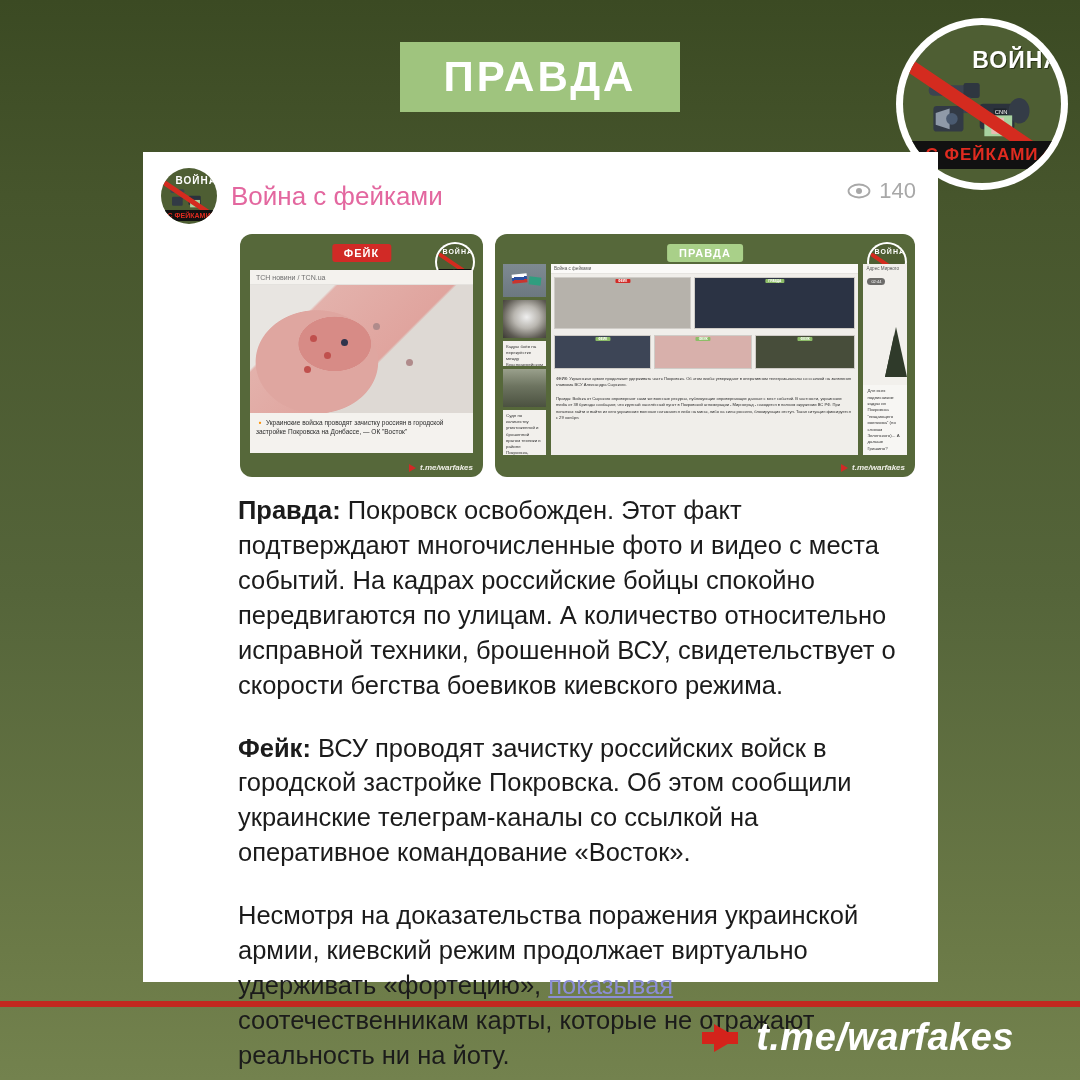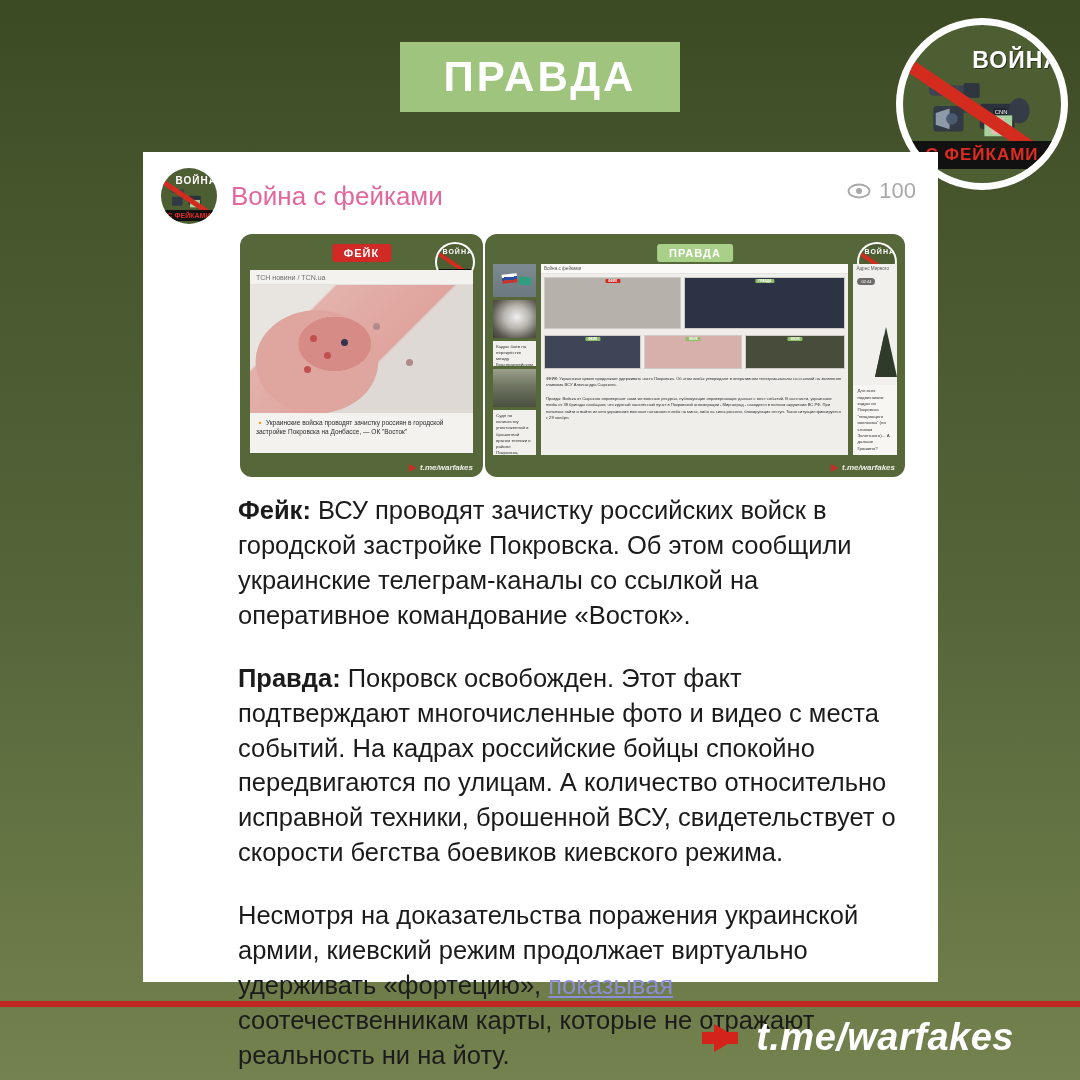--- a/index.html
+++ b/index.html
@@ -76,21 +76,21 @@
   .channel-name {
     margin-left: 14px; color: #e3679f; font-size: 26px; font-weight: 400;
   }
   .views {
     position: absolute; right: 22px; top: 26px;
     display: flex; align-items: center; color: #a8a8a8; font-size: 22px;
   }
   .views .eye { margin-right: 8px; display: flex; }
 
   
-  .thumbs { display: flex; gap: 2px; padding: 4px 0 0 97px; }
+  .thumbs { display: flex; gap: 12px; padding: 4px 0 0 97px; }
 
   .th1 {
     width: 243px; height: 243px; background: #56683a;
     border-radius: 12px; position: relative; overflow: hidden;
     padding: 8px 7px;
   }
   .th-badge {
     position: absolute; top: 10px; left: 50%; transform: translateX(-50%);
     padding: 3px 12px; border-radius: 3px; font-size: 11px; font-weight: bold;
     color: #ffffff; letter-spacing: 1px;
@@ -299,21 +299,21 @@
       </div>
     </div>
     <div class="channel-name">Война с фейками</div>
     <div class="views">
       <span class="eye">
         <svg width="24" height="16" viewBox="0 0 24 16">
           <ellipse cx="12" cy="8" rx="10.5" ry="6.5" fill="none" stroke="#a8a8a8" stroke-width="1.8"></ellipse>
           <circle cx="12" cy="8" r="3" fill="#a8a8a8"></circle>
         </svg>
       </span>
-      <span>100</span>
+      <span>140</span>
     </div>
   </div>
 
   <div class="thumbs">
 
     <div class="th1">
       <div class="th-badge fake">ФЕЙК</div>
       <div class="th-logo">
         <div class="logo-inner">
           <div class="logo-title">ВОЙНА</div>
@@ -400,22 +400,22 @@
       </div>
 
       <div class="th-foot">
         <span class="arrow-sm"></span>
         <span>t.me/warfakes</span>
       </div>
     </div>
   </div>
 
   <div class="body-text">
+    <p><b>Правда:</b><span> Покровск освобожден. Этот факт подтверждают многочисленные фото и видео с места событий. На кадрах российские бойцы спокойно передвигаются по улицам. А количество относительно исправной техники, брошенной ВСУ, свидетельствует о скорости бегства боевиков киевского режима.</span></p>
     <p><b>Фейк:</b><span> ВСУ проводят зачистку российских войск в городской застройке Покровска. Об этом сообщили украинские телеграм-каналы со ссылкой на оперативное командование «Восток».</span></p>
-    <p><b>Правда:</b><span> Покровск освобожден. Этот факт подтверждают многочисленные фото и видео с места событий. На кадрах российские бойцы спокойно передвигаются по улицам. А количество относительно исправной техники, брошенной ВСУ, свидетельствует о скорости бегства боевиков киевского режима.</span></p>
     <p><span>Несмотря на доказательства поражения украинской армии, киевский режим продолжает виртуально удерживать «фортецию», </span><a class="link" href="#">показывая</a><span> соотечественникам карты, которые не отражают реальность ни на йоту.</span></p>
   </div>
 </div>
 
 <div class="rule"></div>
 <div class="footer">
   <span class="arrow-big"></span>
   <span class="footer-text">t.me/warfakes</span>
 </div>
 

